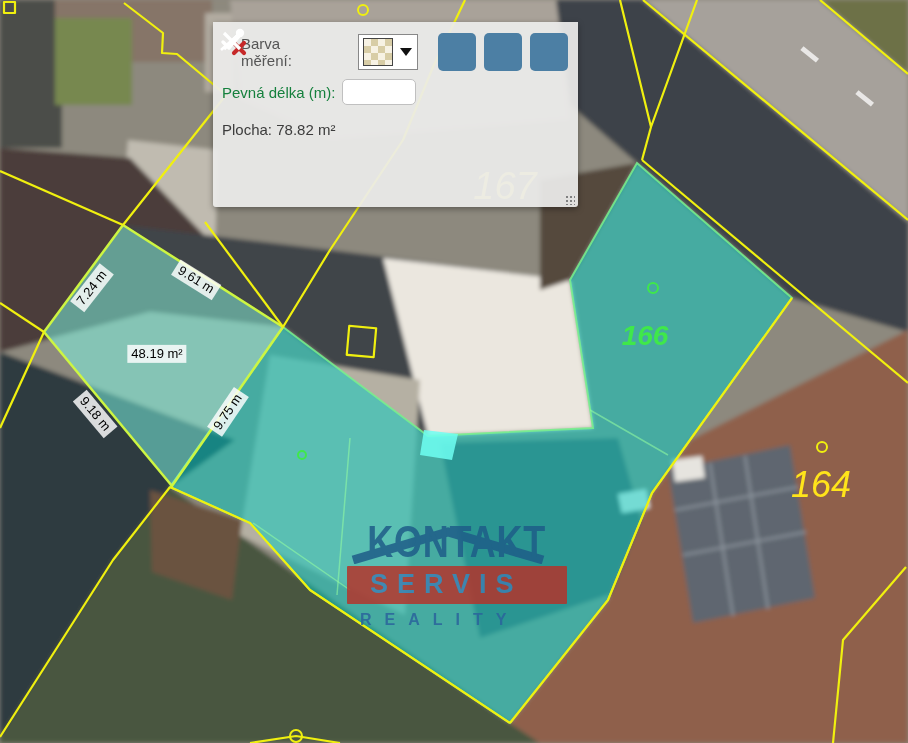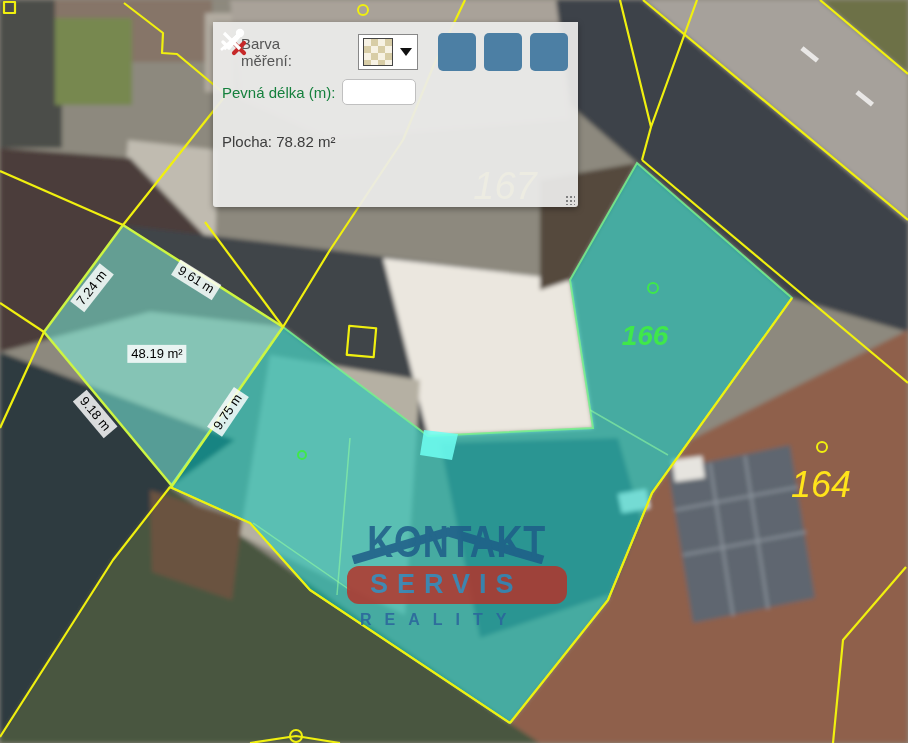--- a/index.html
+++ b/index.html
@@ -13,21 +13,21 @@
           white-space:nowrap;transform-origin:center;}
   .parcel-num{position:absolute;font-style:italic;
           font-family:"Liberation Sans",sans-serif;white-space:nowrap;
           transform:translate(-50%,-50%);}
 
   
   .logo{position:absolute;left:347px;top:526px;width:202px;opacity:.84;
         pointer-events:none;}
   .logo-kontakt{color:#1e5c88;font-weight:700;font-size:45px;line-height:44px;
         letter-spacing:1px;transform:scaleX(.8);margin-top:-6px;}
-  .logo-band{margin:2px auto 0;width:192px;background:#b5332a;border-radius:12px;
+  .logo-band{margin:2px auto 0;width:192px;background:#b5332a;border-radius:1px;
         padding:4px 14px 6px;}
   .logo-servis{color:#3d7fb2;font-weight:700;font-size:27px;line-height:28px;
         letter-spacing:9px;text-indent:9px;}
   .logo-reality{margin-top:7px;color:#2a639c;font-weight:600;font-size:16px;
         letter-spacing:13px;text-indent:13px;}
 
   
   .dialog{position:absolute;left:213px;top:22px;width:365px;border-radius:3px;
           box-shadow:0 2px 6px rgba(0,0,0,.35);font-size:15px;}
   .titlebar{height:35px;background:#ffd607;display:flex;align-items:center;
@@ -46,21 +46,21 @@
           background:repeating-conic-gradient(#d8cda6 0% 25%,#f7f2e4 0% 50%) 0 0/14px 14px;}
   .swatch-arrow{margin-left:7px;width:0;height:0;border-left:6px solid transparent;
           border-right:6px solid transparent;border-top:8px solid #111;}
   .btn-group{margin-left:auto;display:flex;gap:8px;margin-right:1px;}
   .tool-btn{width:38px;height:38px;background:#4c7fa4;border:none;border-radius:5px;
           padding:0;display:flex;align-items:center;justify-content:center;cursor:pointer;}
   .row-fixed{margin-top:8px;}
   .lbl-dark{color:#15803d;}
   .fixed-input{margin-left:7px;width:62px;height:24px;border:1px solid #c0c0c0;
           border-radius:5px;padding:0 5px;font:15px "Liberation Sans",sans-serif;}
-  .stats{margin-top:27px;line-height:19px;}
+  .stats{margin-top:15px;line-height:19px;}
   .running{margin-top:14px;}
   .resize-handle{position:absolute;right:3px;bottom:2px;width:11px;height:11px;
           cursor:nwse-resize;
           background-image:radial-gradient(#808080 1px,transparent 1.2px);
           background-size:4px 4px;background-position:1px 1px;}
 </style>
 </head>
 <body>
 
 <div id="stage">

